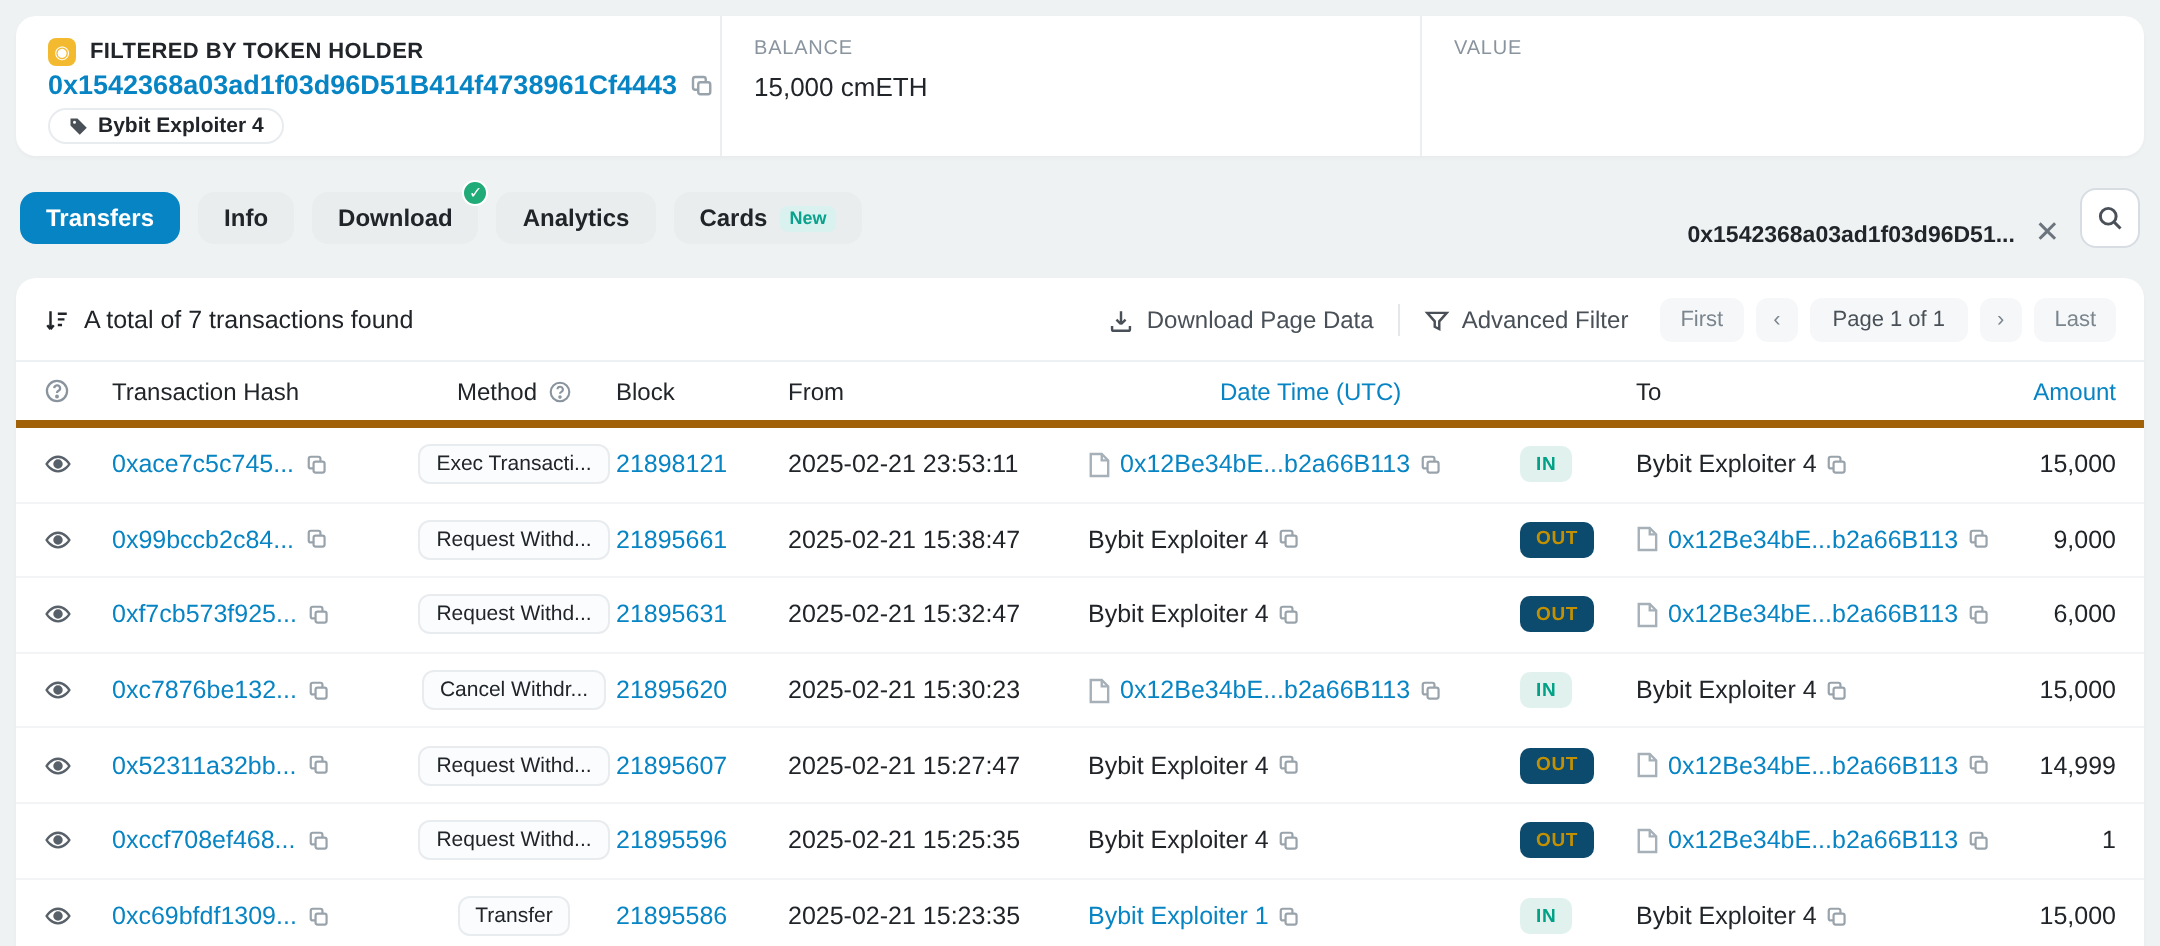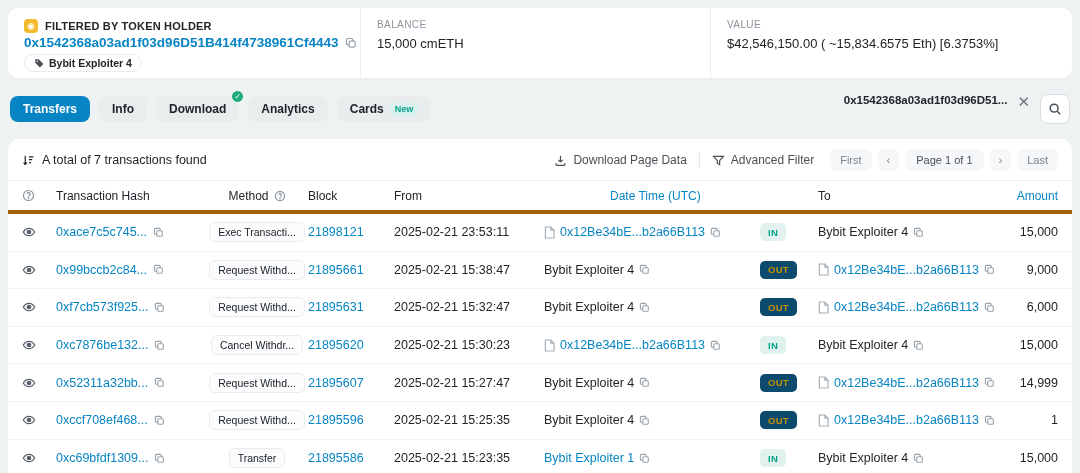--- a/index.html
+++ b/index.html
@@ -50,21 +50,21 @@
   .tab.active { background:#0784c3; color:#fff; }
   .verified-dot {
     position:absolute; top:-6px; right:-5px; width:13px; height:13px; border-radius:50%;
     background:#21ab79; color:#fff; font-size:8px; display:flex; align-items:center;
     justify-content:center; border:1.5px solid #fff;
   }
   .new-badge {
     background:#d9f2ef; color:#0aa28c; font-size:9px; font-weight:700;
     border-radius:4px; padding:1.5px 5px;
   }
-  .tabs-right { margin-left:auto; display:flex; align-items:flex-start; gap:10px; }
+  .tabs-right { margin-left:auto; display:flex; align-items:flex-end; gap:10px; }
   .search-val { font-size:11.5px; font-weight:700; color:#212529; }
   .clear-x { color:#6c757d; font-size:15px; cursor:pointer; line-height:1; }
   .search-btn {
     width:30px; height:30px; border:1px solid #d7dde2; border-radius:8px; background:#fff;
     display:flex; align-items:center; justify-content:center; cursor:pointer;
   }
 
   
   .main-card {
     background:#fff; border-radius:10px 10px 0 0; margin-top:15px;
@@ -146,21 +146,20 @@
       </span>
       <span>Bybit Exploiter 4</span>
     </span>
   </div>
   <div class="top-sec sec-balance">
     <div class="mini-label">BALANCE</div>
     <div class="mini-value">15,000 cmETH</div>
   </div>
   <div class="top-sec sec-value">
     <div class="mini-label">VALUE</div>
-    <div class="mini-value">$42,546,150.00 ( ~15,834.6575 Eth) [6.3753%]</div>
   </div>
 </div>
 
 <div class="tabs-row">
   <div class="tab active">
     <span>Transfers</span>
   </div>
   <div class="tab">
     <span>Info</span>
   </div>

